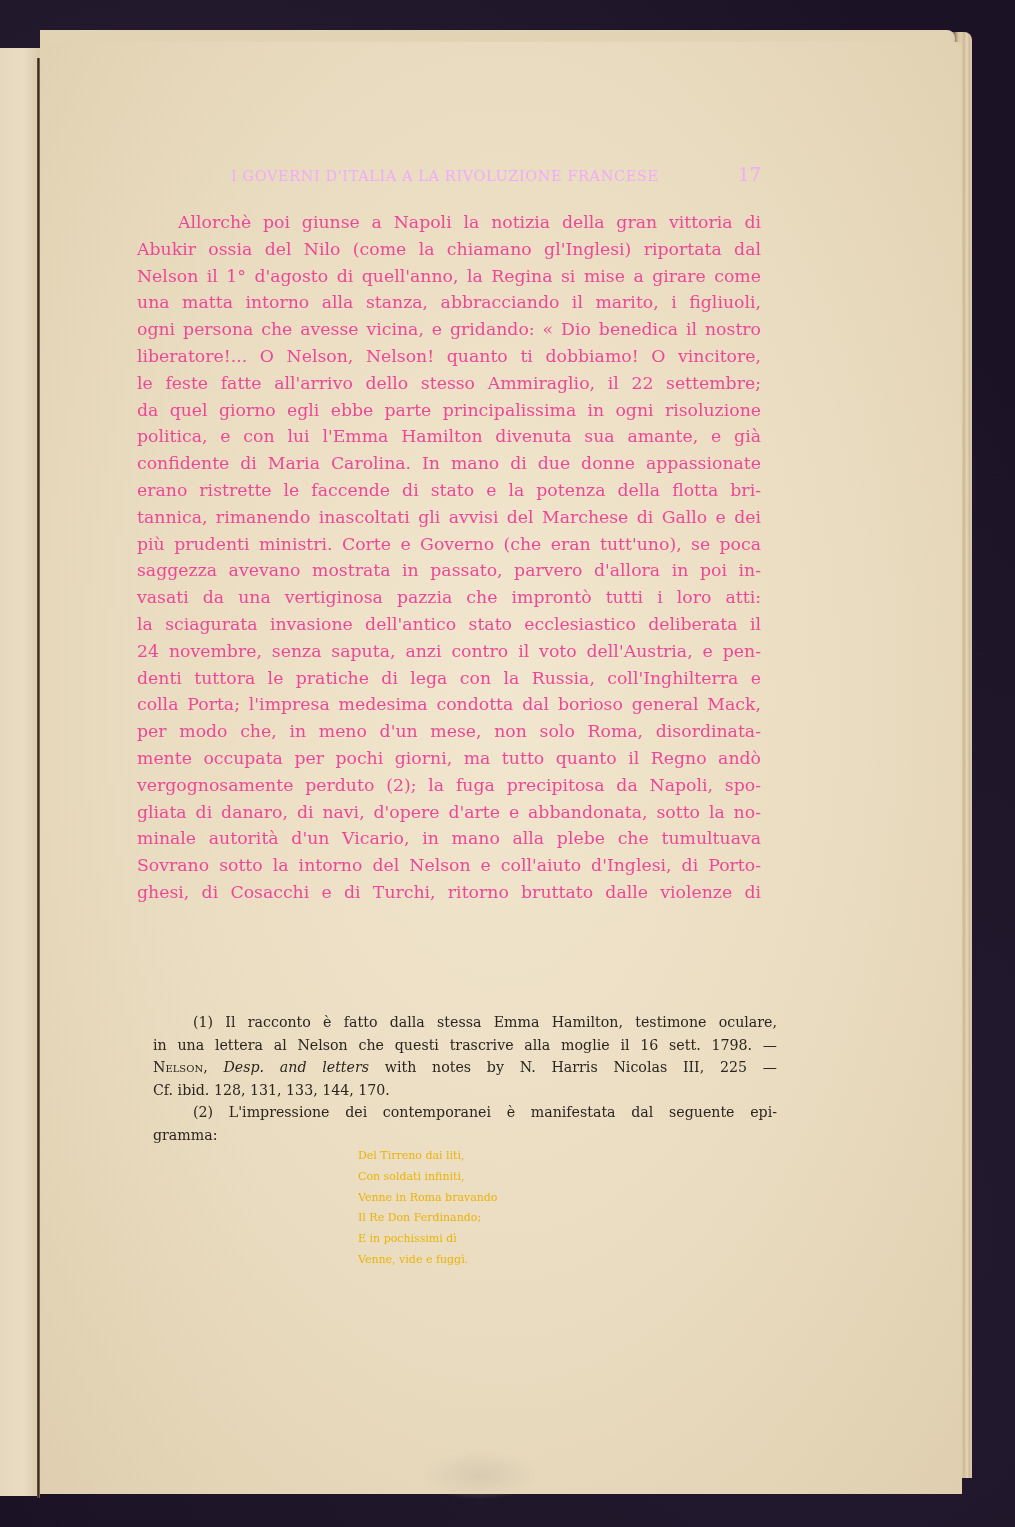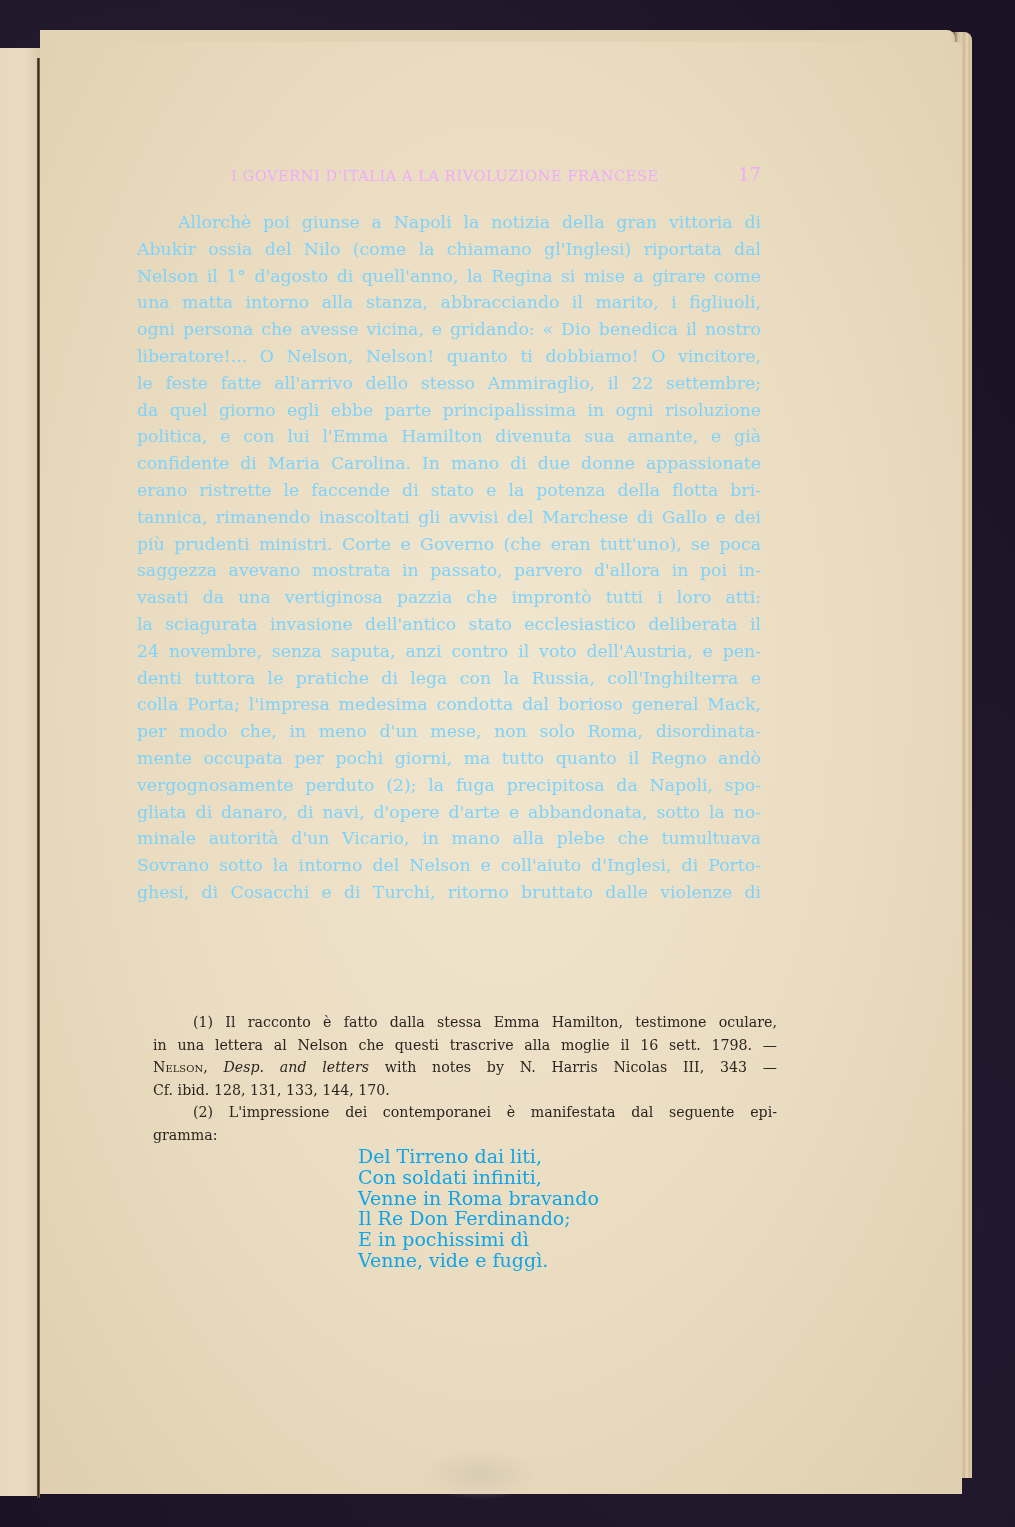--- a/index.html
+++ b/index.html
@@ -46,42 +46,42 @@
       font-size: 14.5px; color: #f0abfc; letter-spacing: 0.6px;
     }
     .header .title {
       position: absolute; left: 94px; top: 2px; text-transform: uppercase;
     }
     .header .num {
       position: absolute; right: 0; top: -2px; font-size: 18px; letter-spacing: 0;
     }
     .body-text {
       position: absolute; left: 137px; top: 209px; width: 624px;
-      font-size: 17.3px; line-height: 26.8px; color: #7dd3fc;
+      font-size: 17.3px; line-height: 26.8px; color: #ec4899;
     }
     .body-text .line {
       display: block; white-space: nowrap; text-align: justify;
       text-align-last: justify; height: 26.8px;
     }
     .body-text .line.indent { padding-left: 41px; }
     .footnotes {
       position: absolute; left: 153px; top: 1011px; width: 624px;
       font-size: 14.2px; line-height: 22.6px; color: #2b2520;
     }
     .footnotes .line {
       display: block; white-space: nowrap; text-align: justify;
       text-align-last: justify; height: 22.6px;
     }
     .footnotes .line.indent { padding-left: 40px; }
     .footnotes .line.last { text-align-last: left; }
     .sc { font-variant: small-caps; }
     .it { font-style: italic; }
     .poem {
       position: absolute; left: 358px; top: 1146px;
-      font-size: 19px; line-height: 20.8px; color: #0ea5e9;
+      font-size: 11px; line-height: 20.8px; color: #eab308;
     }
     .poem .line { display: block; white-space: nowrap; }
     .stain {
       position: absolute; left: 420px; top: 1450px; width: 120px; height: 50px;
       background: radial-gradient(ellipse, rgba(200,190,170,0.5), transparent 70%);
     }
   </style>
 </head>
 <body>
 
@@ -123,21 +123,21 @@
   <span class="line">vergognosamente perduto (2); la fuga precipitosa da Napoli, spo-</span>
   <span class="line">gliata di danaro, di navi, d'opere d'arte e abbandonata, sotto la no-</span>
   <span class="line">minale autorità d'un Vicario, in mano alla plebe che tumultuava</span>
   <span class="line">Sovrano sotto la intorno del Nelson e coll'aiuto d'Inglesi, di Porto-</span>
   <span class="line">ghesi, di Cosacchi e di Turchi, ritorno bruttato dalle violenze di</span>
 </div>
 
 <div class="footnotes">
   <span class="line indent">(1) Il racconto è fatto dalla stessa Emma Hamilton, testimone oculare,</span>
   <span class="line">in una lettera al Nelson che questi trascrive alla moglie il 16 sett. 1798. —</span>
-  <span class="line"><span class="sc">Nelson,</span> <span class="it">Desp. and letters</span> <span>with notes by N. Harris Nicolas III, 343 —</span></span>
+  <span class="line"><span class="sc">Nelson,</span> <span class="it">Desp. and letters</span> <span>with notes by N. Harris Nicolas III, 225 —</span></span>
   <span class="line last">Cf. ibid. 128, 131, 133, 144, 170.</span>
   <span class="line indent">(2) L'impressione dei contemporanei è manifestata dal seguente epi-</span>
   <span class="line last">gramma:</span>
 </div>
 
 <div class="poem">
   <span class="line">Del Tirreno dai liti,</span>
   <span class="line">Con soldati infiniti,</span>
   <span class="line">Venne in Roma bravando</span>
   <span class="line">Il Re Don Ferdinando;</span>

